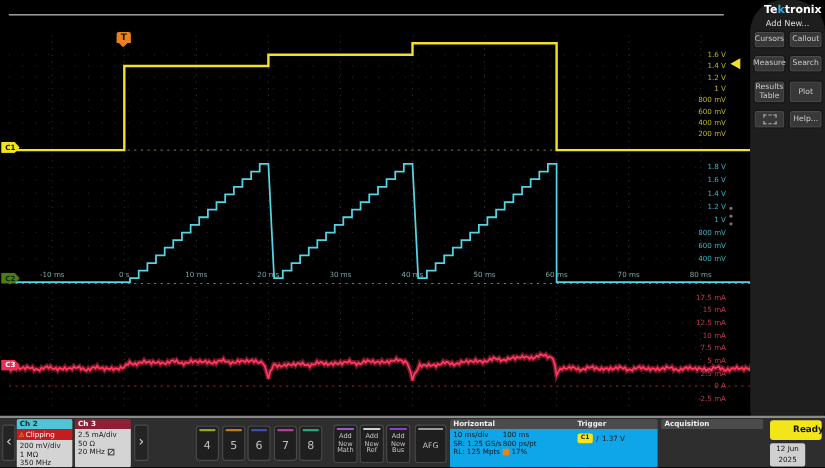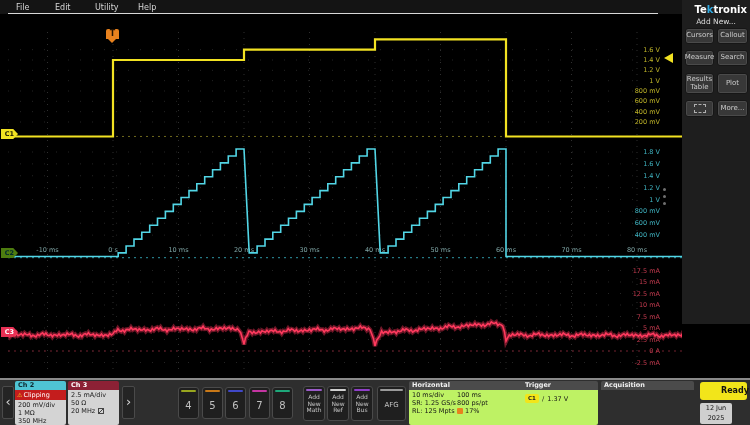--- a/index.html
+++ b/index.html
@@ -15,61 +15,55 @@
   .minimap .mline{position:absolute;left:0;top:3px;width:100%;height:1px;background:#bdbdbd;}
   .minimap .mdot{position:absolute;left:31px;top:1px;width:6px;height:6px;border-radius:50%;background:#e8821e;}
   .plot{left:8px;top:28px;width:674px;height:350px;background:#000;}
   .handle{position:absolute;width:17px;height:10px;font-size:6.5px;font-weight:bold;line-height:10px;text-align:center;clip-path:polygon(0 0,72% 0,100% 50%,72% 100%,0 100%);}
   .trigflag{position:absolute;left:106px;top:29px;width:13px;}
   .trigflag .fbody{width:13px;height:10px;background:#e8821e;border-radius:2px 2px 0 0;color:#241200;font-size:8px;font-weight:bold;text-align:center;line-height:10px;}
   .trigflag .ftip{width:0;height:0;margin-left:2px;border-left:4px solid transparent;border-right:4px solid transparent;border-top:4px solid #e8821e;}
   .triglevel{left:664px;top:53px;width:0;height:0;border-top:5px solid transparent;border-bottom:5px solid transparent;border-right:9px solid #f2e222;}
   .grip{left:663px;top:188px;width:4px;}
   .grip i{display:block;width:3px;height:3px;border-radius:50%;background:#6f6f6f;margin-bottom:4px;}
-  .sidebar{left:682px;top:0;width:68px;height:324px;background:#1e1e1e;}
+  .sidebar{left:682px;top:0;width:68px;height:402px;background:#1e1e1e;border-radius:29px;}
   .logo{position:absolute;top:4px;right:3px;font-size:10px;font-weight:bold;color:#fff;letter-spacing:0;}
   .addnew{position:absolute;top:17px;left:0;width:68px;text-align:center;font-size:7.5px;color:#dcdcdc;}
   .sbtn{position:absolute;background:#383838;border:1px solid #161616;box-shadow:inset 0 0 0 1px #4a4a4a;border-radius:3px;color:#cbcbcb;font-size:7px;text-align:center;display:flex;align-items:center;justify-content:center;white-space:pre-line;line-height:7.5px;}
   .drawbox{width:12px;height:9px;border:1px dashed #b0b0b0;}
   .bottombar{left:0;top:378px;width:750px;height:47px;background:#2e2e2e;border-top:2px solid #8a8a8a;}
   .chev{position:absolute;background:#242424;border:1px solid #4a4a4a;border-radius:2px;color:#d8d8d8;font-size:13px;text-align:center;line-height:30px;width:12px;height:33px;top:6px;}
   .badge{position:absolute;top:1px;width:51px;height:44px;border-radius:2px;overflow:hidden;font-size:6.5px;}
   .badge .hdr{height:9px;color:#0c2830;font-size:6.5px;font-weight:bold;padding-left:3px;line-height:9px;}
   .badge .warn{height:10px;background:#c41d1d;color:#fff;line-height:10px;padding-left:2px;}
   .badge .body{background:#d4d4d4;color:#1a1a1a;padding:1px 0 0 3px;line-height:8px;height:100%;}
   .numbtn{position:absolute;top:7px;width:21px;height:32px;background:#1f1f1f;border:1px solid #4a4a4a;border-radius:3px;color:#c0c0c0;font-size:10px;text-align:center;}
   .numbtn .stripe,.addbtn .stripe,.afg .stripe{display:block;height:2px;margin:2px 2px 0 2px;border-radius:1px;}
   .numbtn .nlabel{display:block;margin-top:8px;}
   .addbtn{position:absolute;top:6px;width:22px;height:35px;background:#1f1f1f;border:1px solid #4a4a4a;border-radius:3px;color:#c6c6c6;font-size:6px;text-align:center;line-height:6.5px;white-space:pre-line;}
   .addbtn .albl{display:block;margin-top:3px;}
   .afg{position:absolute;left:377px;top:6px;width:29px;height:35px;background:#1f1f1f;border:1px solid #4a4a4a;border-radius:3px;color:#c6c6c6;font-size:7px;text-align:center;}
   .afg .albl{display:block;margin-top:10px;}
   .panel{position:absolute;top:1px;height:44px;border-radius:2px;overflow:hidden;}
   .panel .phdr{height:9px;background:#4b4b4b;color:#f0f0f0;font-size:6.5px;font-weight:bold;padding-left:3px;line-height:9px;}
-  .panel .pbody{background:#bef264;color:#151515;font-size:6.5px;height:35px;padding:1px 2px 13px 3px;line-height:8px;position:relative;}
+  .panel .pbody{background:#0ea5e9;color:#151515;font-size:6.5px;height:35px;padding:1px 2px 13px 3px;line-height:8px;position:relative;}
   .hcol2{position:absolute;left:48px;top:1px;line-height:8px;}
   .trigrow{display:flex;align-items:center;gap:3px;margin-top:3px;}
   .trigchip{width:14px;height:9px;border-radius:2px;font-size:5.5px;font-weight:bold;color:#222;text-align:center;line-height:9px;}
   .ready{position:absolute;left:700px;top:2px;width:47px;height:18px;background:#f2e51a;border-radius:3px;color:#111;font-size:8px;font-weight:bold;text-align:center;line-height:18px;}
   .datetime{position:absolute;left:700px;top:23px;width:32px;height:21px;background:#cfcfcf;border-radius:2px;color:#111;font-size:6.5px;text-align:center;line-height:10px;}
   .posicon{display:inline-block;width:6px;height:6px;background:#e8821e;border-radius:1px;vertical-align:-1px;margin-right:2px;}
   .probeicon{display:inline-block;width:6px;height:6px;border:1px solid #444;background:linear-gradient(135deg,transparent 45%,#444 45%,#444 55%,transparent 55%);vertical-align:-1px;margin-left:3px;}
   .warnicon{color:#f5d020;font-size:6px;margin-right:1px;}
 </style>
 </head>
 <body>
 
 <div class="screen">
 
-  <div class="abs menubar">
-    <span class="menuitem" style="left:16px">File</span>
-    <span class="menuitem" style="left:55px">Edit</span>
-    <span class="menuitem" style="left:95px">Utility</span>
-    <span class="menuitem" style="left:138px">Help</span>
-  </div>
 
   <div class="abs tabtopline"></div>
 
   <div class="abs plot">
     <svg id="scope-svg" width="674" height="350">
         <line x1="39.5" y1="4" x2="39.5" y2="346" stroke="#2f2f2f" stroke-width="1" stroke-dasharray="1 5"></line>
         <text x="39.5" y="224" fill="#7fa5a5" font-size="6.5" text-anchor="middle" font-family="DejaVu Sans">-10 ms</text>
         <line x1="105" y1="4" x2="105" y2="346" stroke="#2f2f2f" stroke-width="1" stroke-dasharray="1 5"></line>
         <text x="105" y="224" fill="#7fa5a5" font-size="6.5" text-anchor="middle" font-family="DejaVu Sans">0 s</text>
         <line x1="170.5" y1="4" x2="170.5" y2="346" stroke="#2f2f2f" stroke-width="1" stroke-dasharray="1 5"></line>
@@ -166,21 +160,21 @@
     <div class="logo"><span>Te</span><span id="logo-k" style="color: rgb(47, 169, 224);">k</span><span>tronix</span></div>
     <div class="addnew">Add New...</div>
     <div class="sbtn" style="left:3px;top:28px;width:29px;height:16px;">Cursors</div>
     <div class="sbtn" style="left:35px;top:28px;width:31px;height:16px;">Callout</div>
     <div class="sbtn" style="left:3px;top:50px;width:29px;height:16px;">Measure</div>
     <div class="sbtn" style="left:35px;top:50px;width:31px;height:16px;">Search</div>
     <div class="sbtn" style="left:3px;top:73px;width:29px;height:21px;">Results
 Table</div>
     <div class="sbtn" style="left:35px;top:73px;width:31px;height:21px;">Plot</div>
     <div class="sbtn" style="left:3px;top:100px;width:29px;height:17px;"><span class="drawbox"></span></div>
-    <div class="sbtn" style="left:35px;top:100px;width:31px;height:17px;">More...</div>
+    <div class="sbtn" style="left:35px;top:100px;width:31px;height:17px;">Help...</div>
   </div>
 
   <div class="abs bottombar">
     <div class="chev" style="left:2px;">‹</div>
 
     <div class="badge" style="left:15px;">
       <div class="hdr" style="background: rgb(79, 196, 212);">Ch 2</div>
       <div class="warn"><span class="warnicon">⚠</span><span>Clipping</span></div>
       <div class="body">
         <div>200 mV/div</div>

